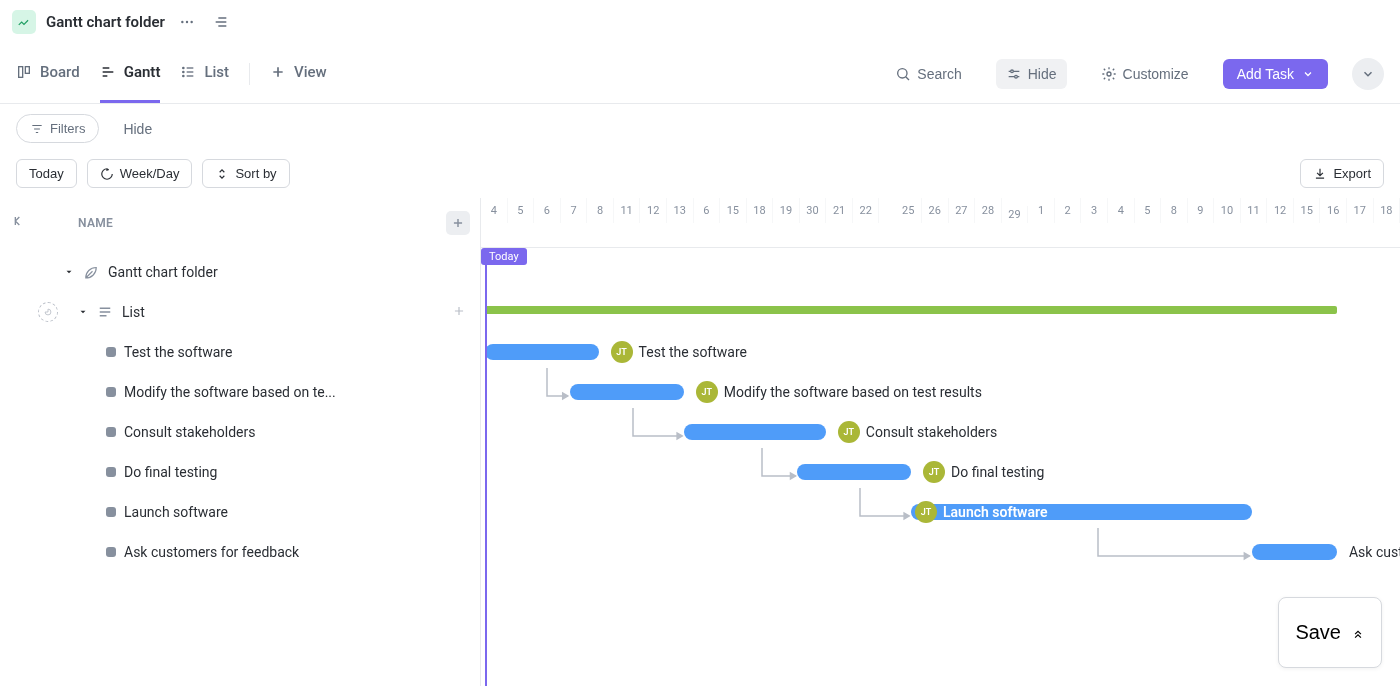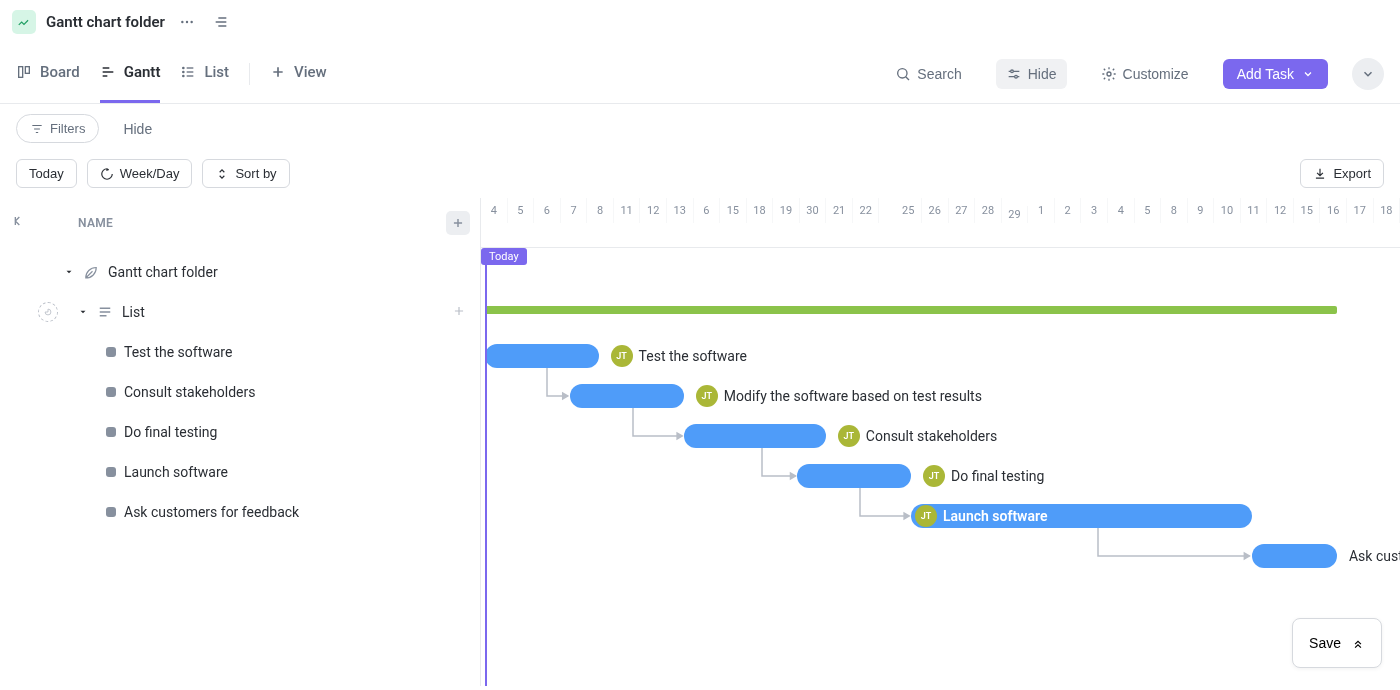--- a/index.html
+++ b/index.html
@@ -50,32 +50,32 @@
 .gantt { flex: 1; position: relative; overflow: hidden; }
 .timeline-header { height: 50px; border-bottom: 1px solid #e8eaed; position: relative; }
 .week-row { display: flex; height: 25px; }
 .week-cell { font-size: 12px; color: #656f7d; display: flex; align-items: center; justify-content: center; border-right: 1px solid #f0f1f3; }
 .day-row { display: flex; height: 25px; }
 .day-cell { font-size: 11px; color: #87909e; display: flex; align-items: center; justify-content: center; border-right: 1px solid #f6f7f8; }
 .gantt-body { position: relative; height: calc(100% - 50px); }
 .today-line { position: absolute; top: 0; bottom: 0; width: 2px; background: #7b68ee; z-index: 3; }
 .today-badge { position: absolute; top: 0; background: #7b68ee; color: #fff; font-size: 11px; padding: 2px 8px; border-radius: 3px; z-index: 4; }
 .group-bar { position: absolute; height: 8px; background: #8bc34a; border-radius: 2px; }
-.task-bar { position: absolute; height: 24px; background: #4f9cf9; border-radius: 12px; display: flex; align-items: center; }
+.task-bar { position: absolute; height: 16px; background: #4f9cf9; border-radius: 12px; display: flex; align-items: center; }
 .assignee { width: 22px; height: 22px; border-radius: 50%; background: #aab737; color: #fff; font-size: 9px; font-weight: 600; display: flex; align-items: center; justify-content: center; flex-shrink: 0; }
 .assignee.after { position: absolute; left: 100%; margin-left: 12px; }
 .assignee.inside { margin-left: 4px; }
 .task-label { font-size: 14px; color: #2a2e34; white-space: nowrap; }
 .task-label.after { position: absolute; left: 100%; margin-left: 40px; }
 .task-label.inside { color: #fff; font-weight: 600; margin-left: 6px; }
 .task-label.nochip { margin-left: 12px; }
 .dep-arrow { position: absolute; pointer-events: none; }
 .dep-arrow path { stroke: #b9bec7; stroke-width: 1.5; fill: none; }
 .dep-arrow .arrowhead { fill: #b9bec7; }
-.save-fab { position: absolute; bottom: 18px; right: 18px; background: #fff; border: 1px solid #d6d9de; border-radius: 8px; padding: 16px 16px; display: flex; align-items: center; gap: 10px; font-size: 14px; font-weight: 500; box-shadow: 0 1px 4px rgba(0,0,0,0.06); cursor: pointer; }
+.save-fab { position: absolute; bottom: 18px; right: 18px; background: #fff; border: 1px solid #d6d9de; border-radius: 8px; padding: 23px 16px; display: flex; align-items: center; gap: 10px; font-size: 20px; font-weight: 500; box-shadow: 0 1px 4px rgba(0,0,0,0.06); cursor: pointer; }
 .ellipsis { overflow: hidden; text-overflow: ellipsis; white-space: nowrap; max-width: 280px; }
 </style>
 </head>
 <body>
 
 <div class="titlebar">
   <div class="titlebar-left">
     <div class="folder-badge">
       <svg viewBox="0 0 24 24" fill="none" stroke="currentColor" stroke-width="2">
           <path d="M3 17l5-5 4 4 7-7"></path>
@@ -248,20 +248,24 @@
         <span class="row-add">
           <svg width="14" height="14" viewBox="0 0 24 24" stroke="currentColor" stroke-width="2" fill="none">
               <path d="M12 5v14M5 12h14"></path>
             </svg>
         </span>
       </div>
       <div id="tree-tasks">
           <div class="tree-row indent-2">
             <span class="task-dot"></span>
             <span class="ellipsis">Test the software</span>
+          </div>
+          <div class="tree-row indent-2">
+            <span class="task-dot"></span>
+            <span class="ellipsis">Modify the software based on te...</span>
           </div>
           <div class="tree-row indent-2">
             <span class="task-dot"></span>
             <span class="ellipsis">Consult stakeholders</span>
           </div>
           <div class="tree-row indent-2">
             <span class="task-dot"></span>
             <span class="ellipsis">Do final testing</span>
           </div>
           <div class="tree-row indent-2">

